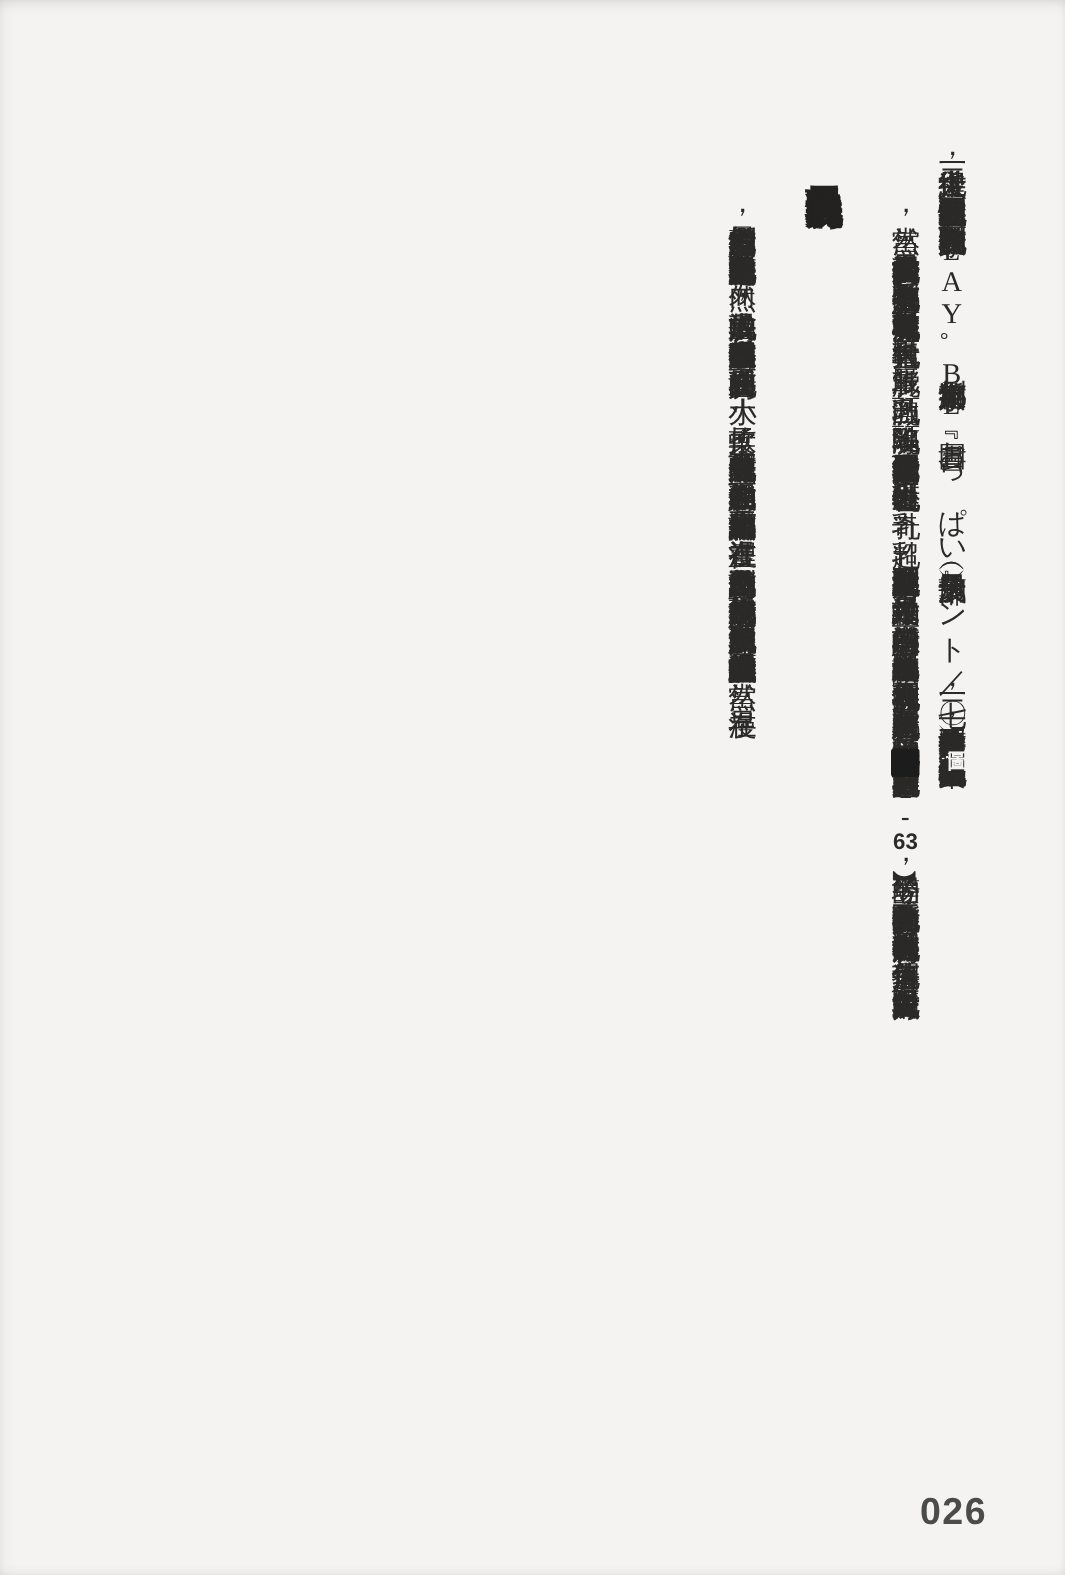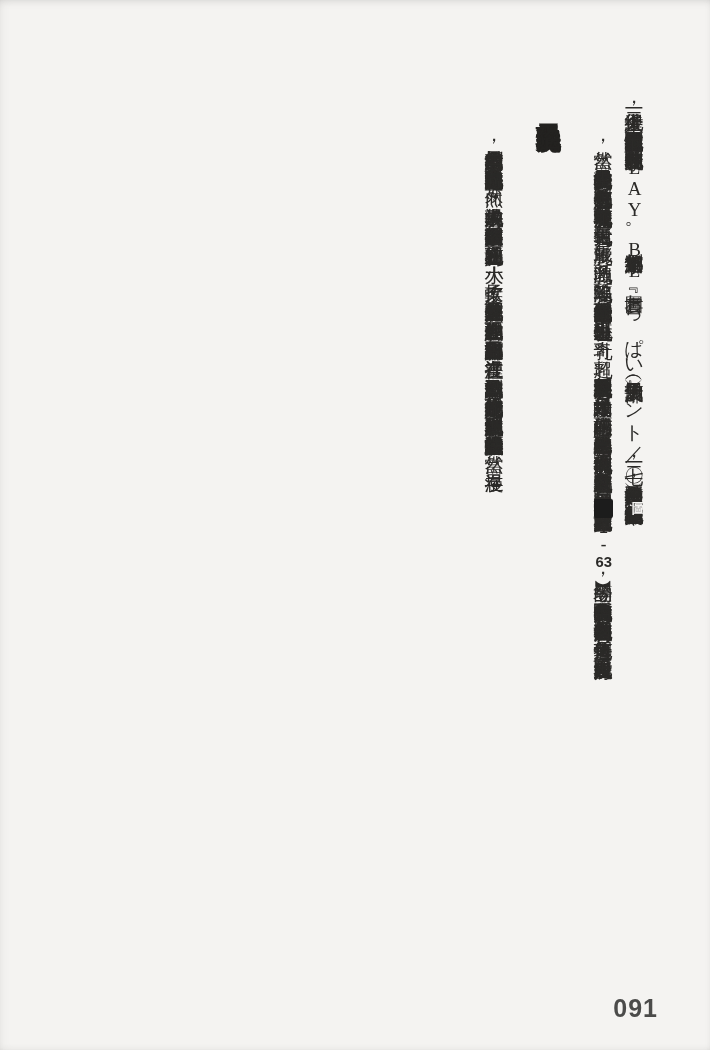--- a/index.html
+++ b/index.html
@@ -76,14 +76,14 @@
 </head>
 <body>
 
 <div class="page">
   <div class="vtext">
     <p class="para">進入二十一世紀後，本來甚至被當成不存在的男性乳頭也逐漸受到重視，開始有作家開發乳頭的表現和PLAY。例如近年東京都將BL圖書『おっぱい男子（胸部男子）』（浅葉ケント／二〇一七，秋水社）指定為不健全圖書等，把「雄乳」視為猥褻物的案例也漸漸增加。</p>
     <p class="para indent"><span>當然，在作品中最多乳房登場的美少女漫畫界，也每天都有新的乳房被發明。乳暈和乳頭等表現充斥著各種流派，包括巨大乳暈、膨脹乳暈、激凸乳頭、陷沒乳頭等，光是考察這些表現就能單獨寫成一個章節。另外巨乳也衍生出爆乳、奇乳、超乳，以及放大到最後甚至塞不進房間的巨型乳房。如果說尺寸是縱軸，而質感為橫軸的話，近年甚至還出現新次元的軸線，例如擁有三個乳房的「複乳」；以及明明怎麼看都只是普通貧乳，但本人卻堅持是巨乳，只是質量存在於虛數空間的「虛乳」</span><span class="fig-ref"><span>【</span><span class="fig-icon">圖</span><span class="tcu">1</span><span>-</span><span class="tcu">63</span><span>】</span></span><span>的登場等，各種全新方向的乳房仍在不斷進化中。因為乳房存在於世界的每個角落，也連接著每個角落，所以表現方式更是自由無限。</span></p>
     <h2 class="heading">二次元乳房表現最大的先天缺陷</h2>
     <p class="para indent">本章我們從最宏觀的角度，審視了一遍「乳房」表現隨著成人漫畫的發展一路進化之趨勢和方向。然而，成人漫畫中的乳房，卻存在著一個漫畫與生俱來的致命缺陷。乳房在靜止面的質感、大小、柔軟度、彈力等表現上雖然有了長足的進化，但在動作面的動態表現上，無論如何都比不上電影和動畫。在漫畫裡，無論是多麼激烈的動作戲，都注定只能表現成一張靜止的畫作。例如想表現床戲中巨乳波濤洶湧，就必須使用能帶給讀者立體動感的漫畫式技法。當然，早在漫</p>
   </div>
-  <div class="page-number">091</div>
+  <div class="page-number">026</div>
 </div>
 
 </body></html>

